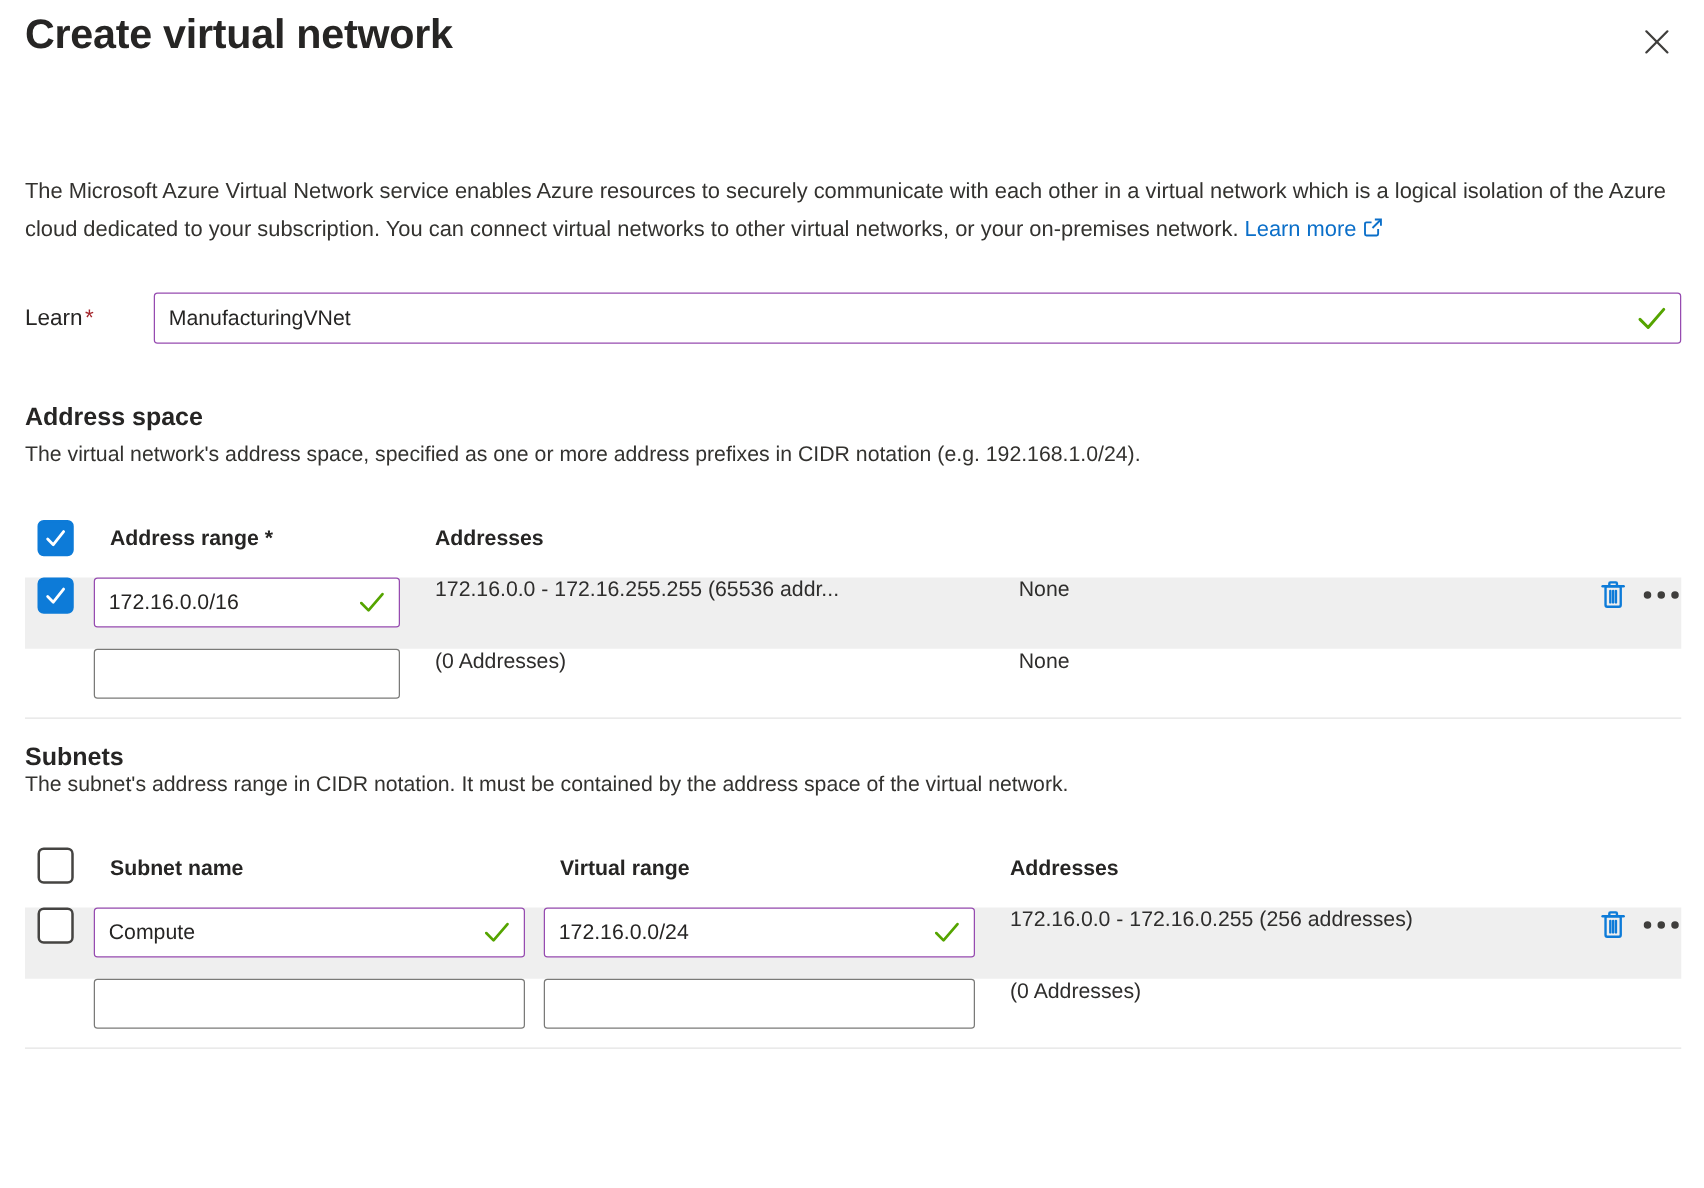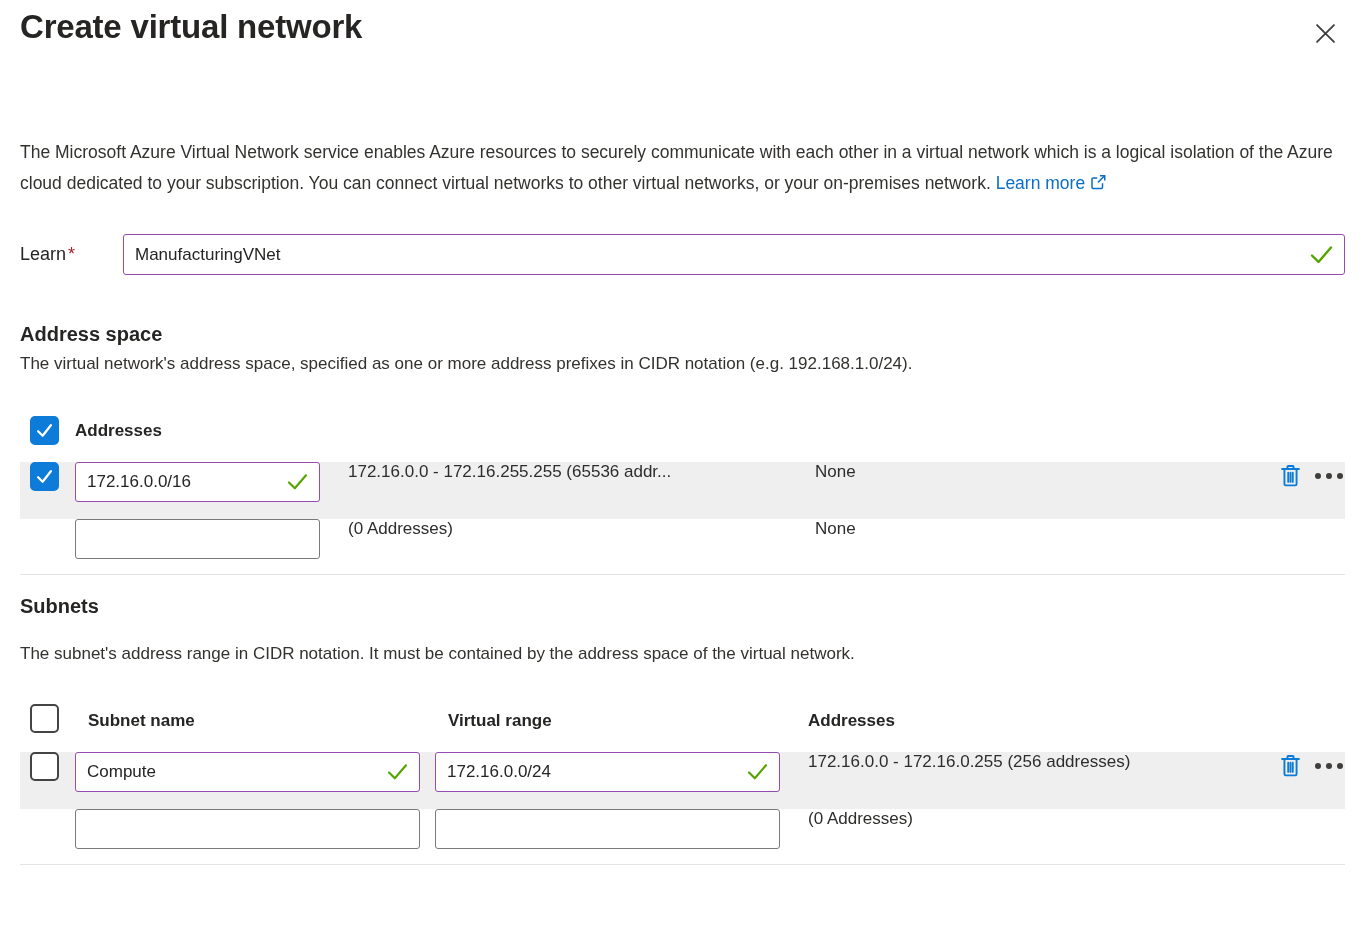--- a/index.html
+++ b/index.html
@@ -34,21 +34,21 @@
   .grow{flex:1;height:41px;}
   .w245{width:245px;}
   .w345{width:345px;}
 
   
   h2{font-size:20px;font-weight:700;color:#262524;margin:0;}
   .h-addr{margin-top:48px;}
   .h-subnets{margin-top:20px;}
   .desc{font-size:17px;color:#33322f;margin:0;}
   .desc-addr{margin-top:8px;}
-  .desc-subnets{margin-top:26px;}
+  .desc-subnets{}
 
   
   .thead{display:flex;align-items:center;height:62px;margin-top:26px;font-weight:700;font-size:17px;color:#262524;}
   .trow{display:flex;align-items:flex-start;height:57px;}
   .trow.last{height:55px;}
   .trow.gray{background:#efefef;}
   .tdivider{height:1px;background:#e4e4e4;}
 
   .c-check{width:55px;flex:none;padding-left:10px;box-sizing:border-box;}
   .c-actions{width:92px;flex:none;display:flex;align-items:center;justify-content:flex-end;gap:11px;padding-right:2px;box-sizing:border-box;}
@@ -112,20 +112,21 @@
 
   <div class="t1">
     <div class="thead">
       <div class="c-check">
         <span class="checkbox checked">
           <svg width="21" height="21" viewBox="0 0 28 28" fill="none">
               <polyline points="5.5,15 11.5,21 22.5,7" stroke="#ffffff" stroke-width="3" stroke-linecap="round" stroke-linejoin="round"></polyline>
             </svg>
         </span>
       </div>
+      <div class="c-field th">Address range *</div>
       <div class="c-addr th" style="padding-left:0;">Addresses</div>
       <div class="c-actions"></div>
     </div>
 
     <div class="trow gray">
       <div class="c-check">
         <span class="checkbox checked">
           <svg width="21" height="21" viewBox="0 0 28 28" fill="none">
               <polyline points="5.5,15 11.5,21 22.5,7" stroke="#ffffff" stroke-width="3" stroke-linecap="round" stroke-linejoin="round"></polyline>
             </svg>

